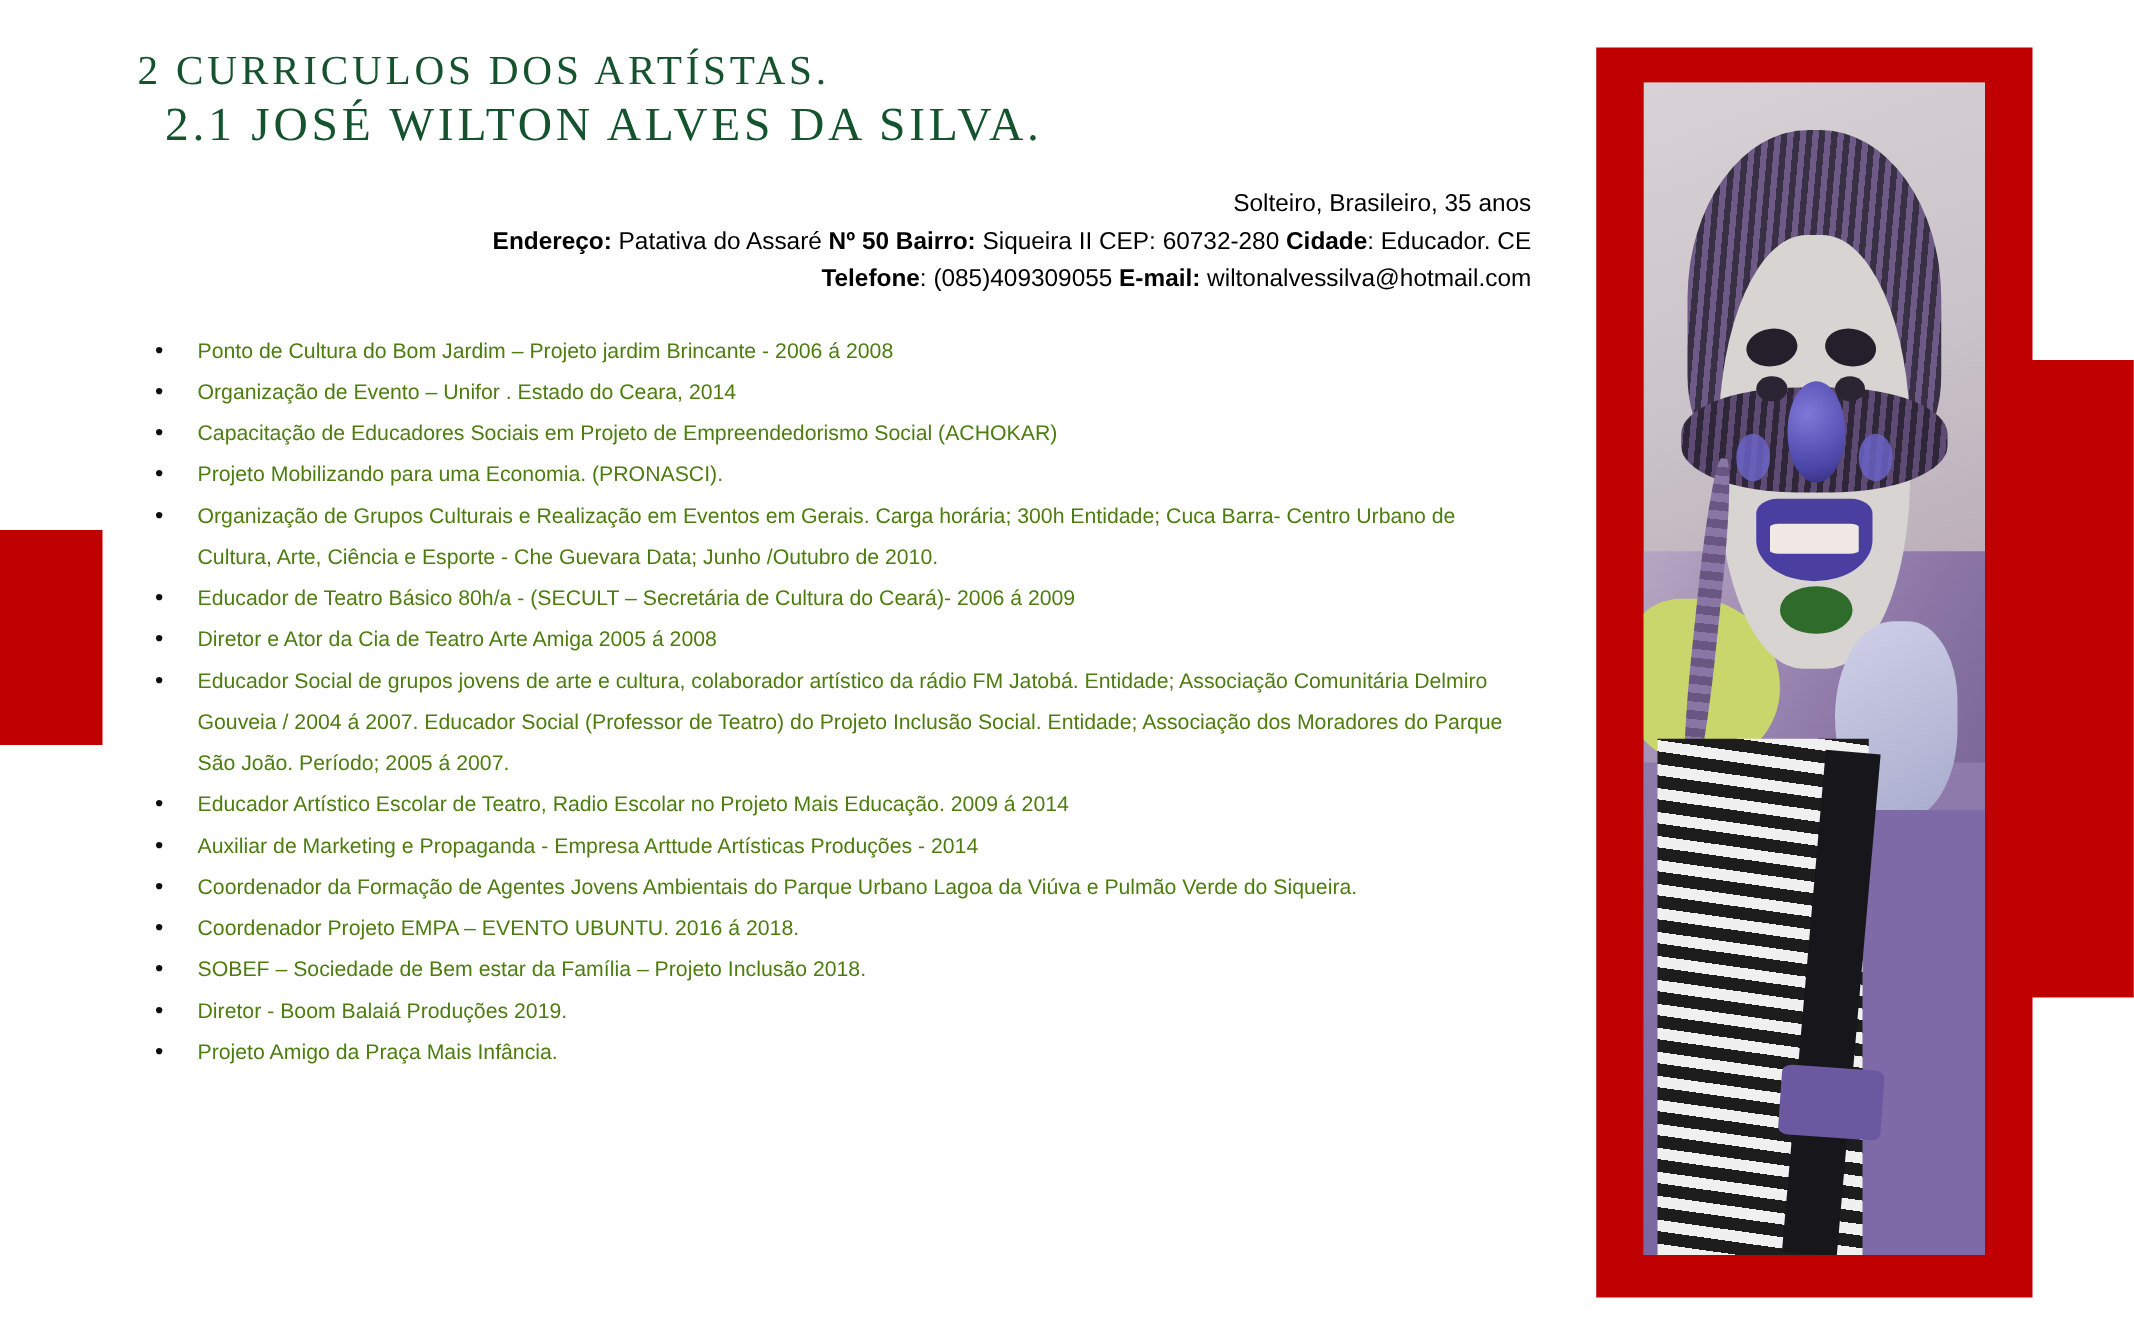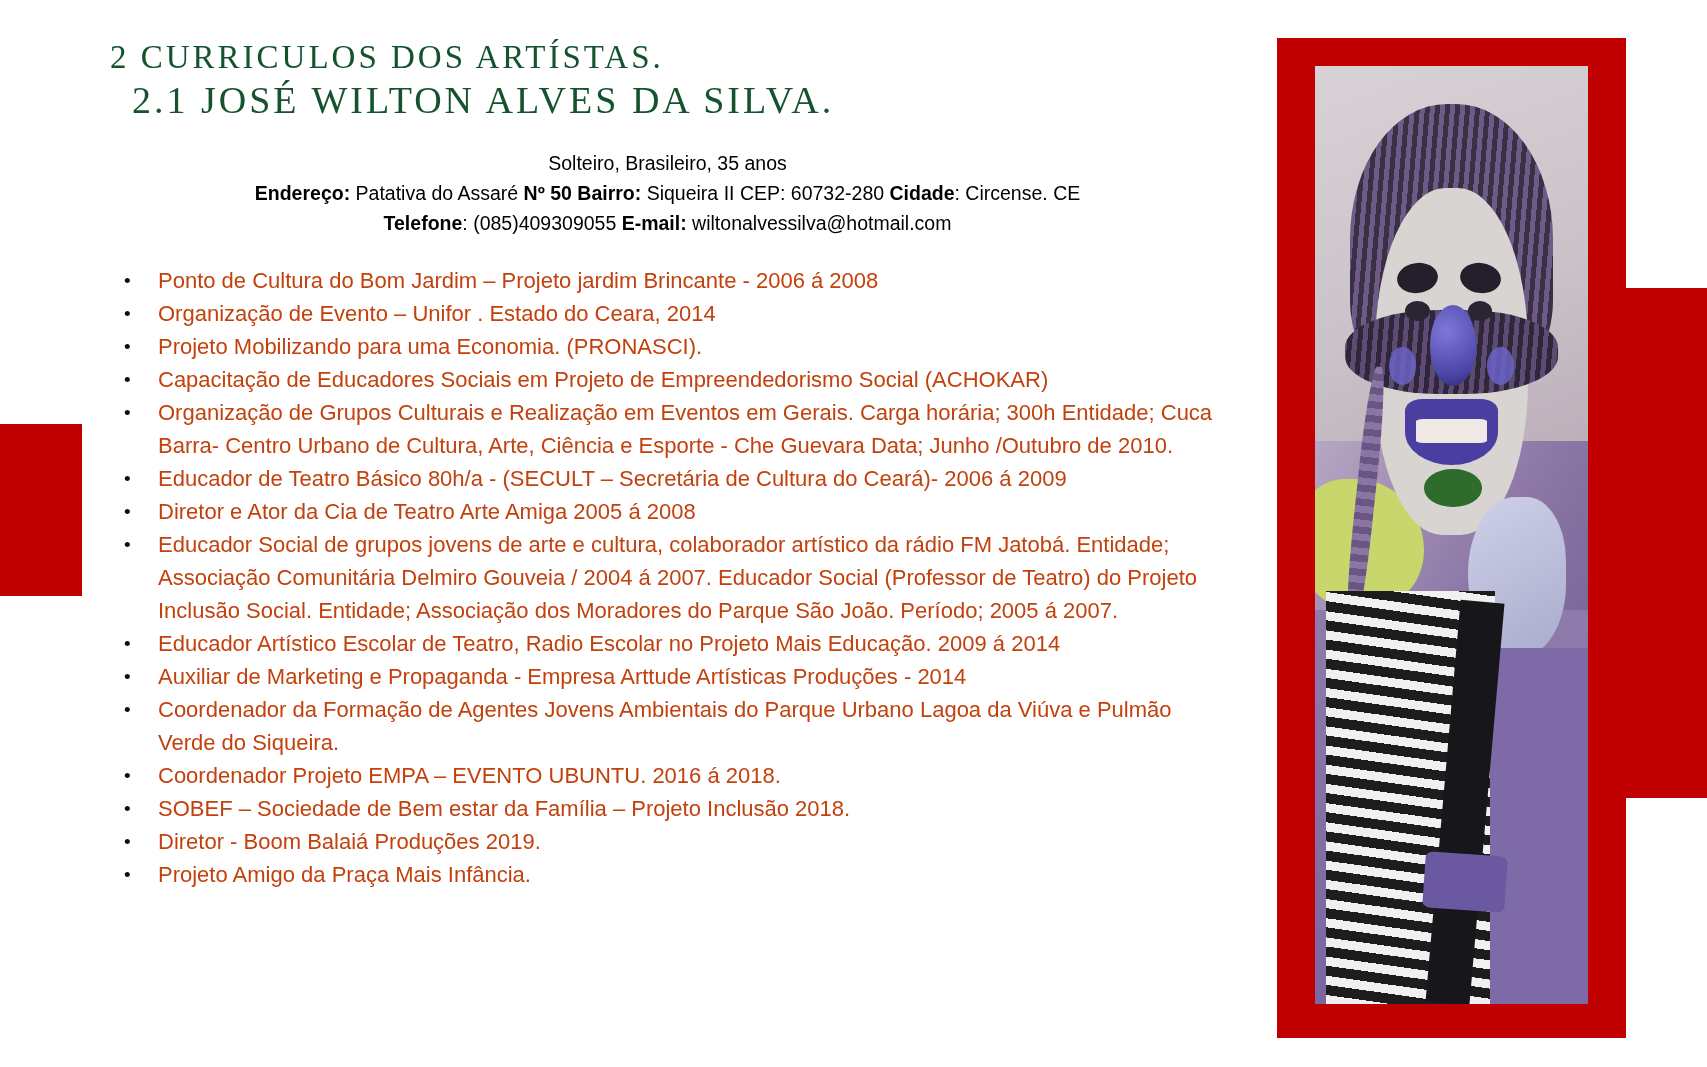--- a/index.html
+++ b/index.html
@@ -58,44 +58,44 @@
     line-height: 44px;
     padding-left: 22px;
   }
 
   
   .contact {
     position: absolute;
     left: 110px;
     top: 148px;
     width: 1115px;
-    text-align: center;
+    text-align: right;
     font-size: 19.5px;
     line-height: 30px;
     color: #000;
   }
   .contact .line { display: block; }
   .contact b { font-weight: bold; }
 
   
   ul.cv-list {
     position: absolute;
     left: 110px;
     top: 264px;
     width: 1115px;
     margin: 0;
     padding: 0 0 0 0;
     list-style: none;
   }
   ul.cv-list li {
     position: relative;
     padding-left: 48px;
-    font-size: 22px;
+    font-size: 17px;
     line-height: 33px;
-    color: #c2410c;
+    color: #4d7c0f;
     margin-bottom: 0;
   }
   ul.cv-list li::before {
     content: "\2022";
     position: absolute;
     left: 14px;
     top: 0;
     font-size: 19px;
     line-height: 33px;
     color: #0d0d0d;
@@ -180,29 +180,29 @@
 <div class="red-block red-left"></div>
 <div class="red-block red-right"></div>
 
 <div class="heading-wrap">
   <h1 class="title-main">2 CURRICULOS DOS ARTÍSTAS.</h1>
   <h2 class="title-sub">2.1 JOSÉ WILTON ALVES DA SILVA.</h2>
 </div>
 
 <div class="contact">
   <span class="line">Solteiro, Brasileiro, 35 anos</span>
-  <span class="line"><b>Endereço:</b><span> Patativa do Assaré </span><b>Nº 50</b><b> Bairro:</b><span> Siqueira II CEP: 60732-280 </span><b>Cidade</b><span>: Circense. CE</span></span>
+  <span class="line"><b>Endereço:</b><span> Patativa do Assaré </span><b>Nº 50</b><b> Bairro:</b><span> Siqueira II CEP: 60732-280 </span><b>Cidade</b><span>: Educador. CE</span></span>
   <span class="line"><b>Telefone</b><span>: (085)409309055   </span><b>E-mail:</b><span> wiltonalvessilva@hotmail.com</span></span>
 </div>
 
 <ul class="cv-list">
     <li>Ponto de Cultura do Bom Jardim – Projeto jardim Brincante - 2006 á 2008</li>
     <li>Organização de Evento – Unifor . Estado do Ceara, 2014</li>
+    <li>Capacitação de Educadores Sociais em Projeto de Empreendedorismo Social  (ACHOKAR)</li>
     <li>Projeto Mobilizando para uma Economia. (PRONASCI).</li>
-    <li>Capacitação de Educadores Sociais em Projeto de Empreendedorismo Social  (ACHOKAR)</li>
     <li>Organização de Grupos Culturais e Realização em Eventos em Gerais. Carga horária; 300h Entidade; Cuca Barra- Centro Urbano de Cultura, Arte, Ciência e Esporte - Che Guevara Data; Junho /Outubro de 2010.</li>
     <li>Educador de Teatro Básico 80h/a - (SECULT – Secretária de Cultura do Ceará)- 2006 á 2009</li>
     <li>Diretor e Ator da Cia de Teatro Arte Amiga 2005 á 2008</li>
     <li>Educador Social de grupos jovens de arte e cultura, colaborador artístico da rádio FM Jatobá. Entidade; Associação Comunitária Delmiro Gouveia / 2004 á 2007. Educador Social (Professor de Teatro) do Projeto Inclusão Social. Entidade; Associação dos Moradores do Parque São João. Período; 2005 á 2007.</li>
     <li>Educador Artístico Escolar de Teatro, Radio Escolar no Projeto Mais Educação.  2009 á 2014</li>
     <li>Auxiliar de Marketing e Propaganda - Empresa Arttude Artísticas Produções - 2014</li>
     <li>Coordenador da Formação de Agentes Jovens Ambientais do Parque Urbano Lagoa da Viúva e Pulmão Verde do Siqueira.</li>
     <li>Coordenador Projeto EMPA – EVENTO UBUNTU. 2016 á 2018.</li>
     <li>SOBEF – Sociedade de Bem estar da Família – Projeto Inclusão 2018.</li>
     <li>Diretor - Boom Balaiá Produções  2019.</li>

